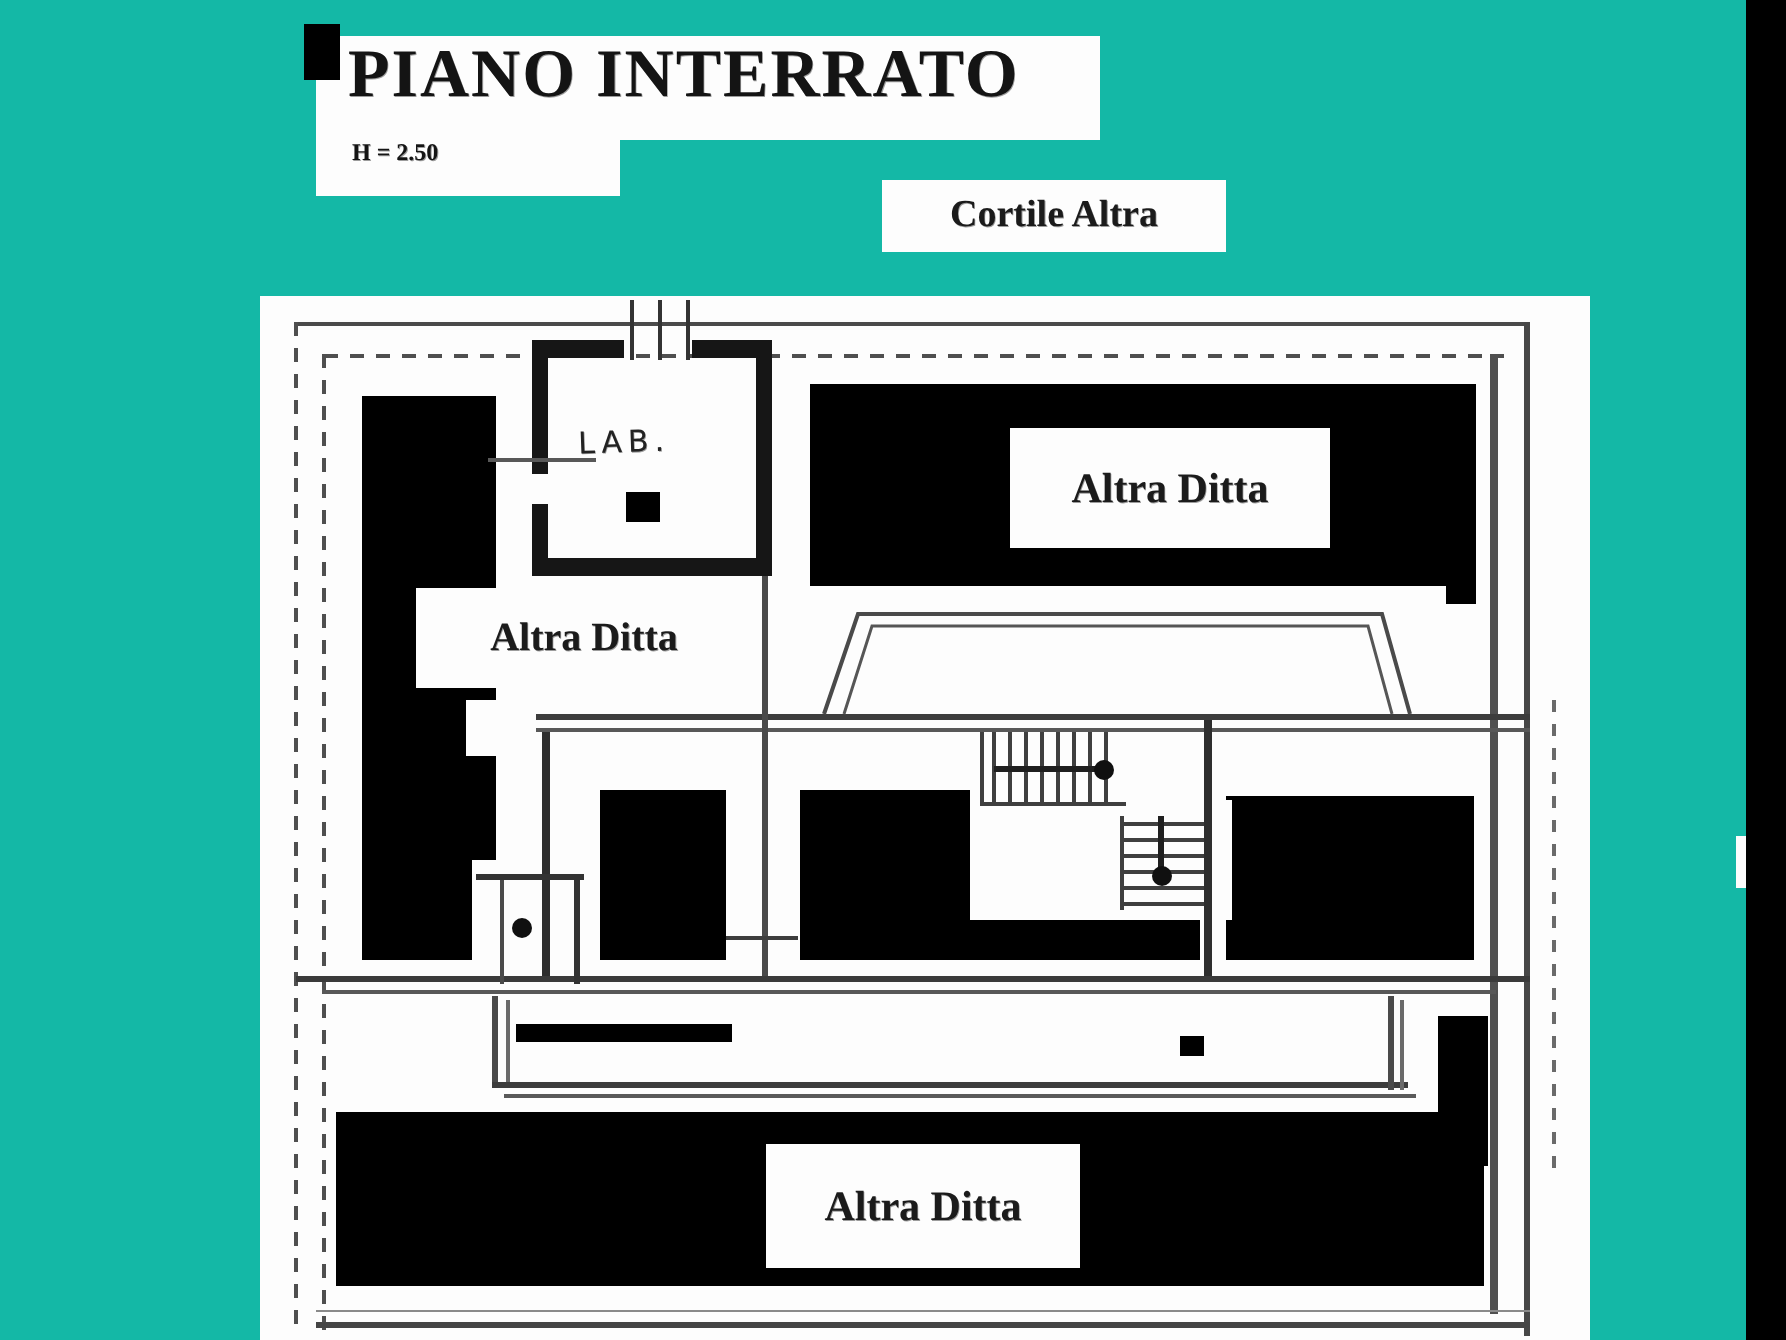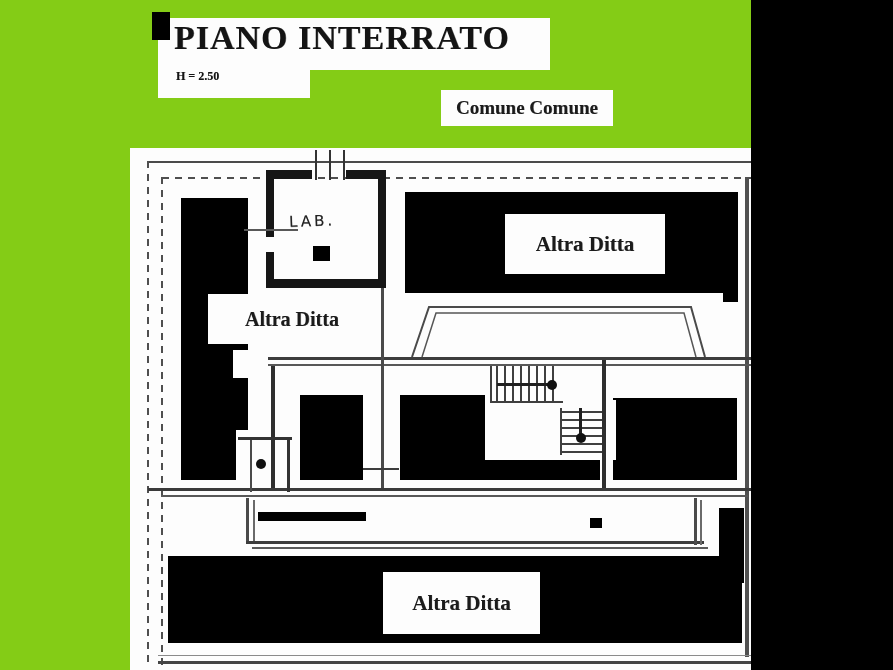--- a/index.html
+++ b/index.html
@@ -1,16 +1,16 @@
 <!DOCTYPE html>
 <html><head>
 <meta charset="utf-8">
 <style>
   html,body{margin:0;padding:0;background:#000;}
-  #canvas{position:relative;width:751px;height:670px;background:#84cc16;overflow:hidden;
+  #canvas{position:relative;width:873px;height:670px;background:#14b8a6;overflow:hidden;
           font-family:"Liberation Serif",serif;}
   #canvas *{position:absolute;box-sizing:border-box;}
   .w{background:#fdfdfd;}
   .b{background:#000;}
   .ln{background:#454545;}
   .wall{background:#161616;}
   .dashh{height:2px;background:repeating-linear-gradient(90deg,#4f4f4f 0 7px,transparent 7px 13px);}
   .dashv{width:2px;background:repeating-linear-gradient(180deg,#4f4f4f 0 7px,transparent 7px 13px);}
   .treads-h{background:repeating-linear-gradient(90deg,#3f3f3f 0 2px,transparent 2px 8px);}
   .treads-v{background:repeating-linear-gradient(0deg,#3f3f3f 0 2px,transparent 2px 8px);}
@@ -108,21 +108,21 @@
   <div class="dot" style="left:576px;top:433px;width:10px;height:10px"></div>
 
   <div class="ln" style="left:238px;top:437px;width:54px;height:3px;background:#333"></div>
   <div class="ln" style="left:250px;top:440px;width:2px;height:52px;background:#4a4a4a"></div>
   <div class="ln" style="left:287px;top:440px;width:3px;height:52px;background:#333"></div>
   <div class="dot" style="left:256px;top:459px;width:10px;height:10px"></div>
 
   <div class="txt" style="left:174px;top:19px;font-size:34px;letter-spacing:1px">PIANO INTERRATO</div>
   <div class="txt" style="left:176px;top:69px;font-size:12px">H = 2.50</div>
   <div class="lbl" style="left:441px;top:90px;width:172px;height:36px;font-size:19px">
-    <span>Comune Comune</span>
+    <span>Cortile Altra</span>
   </div>
 
   <div class="lbl" style="left:505px;top:214px;width:160px;height:60px;font-size:21px">
     <span>Altra Ditta</span>
   </div>
   <div class="lbl" style="left:208px;top:294px;width:168px;height:50px;font-size:20px">
     <span>Altra Ditta</span>
   </div>
   <div class="lbl" style="left:383px;top:572px;width:157px;height:62px;font-size:21px">
     <span>Altra Ditta</span>

